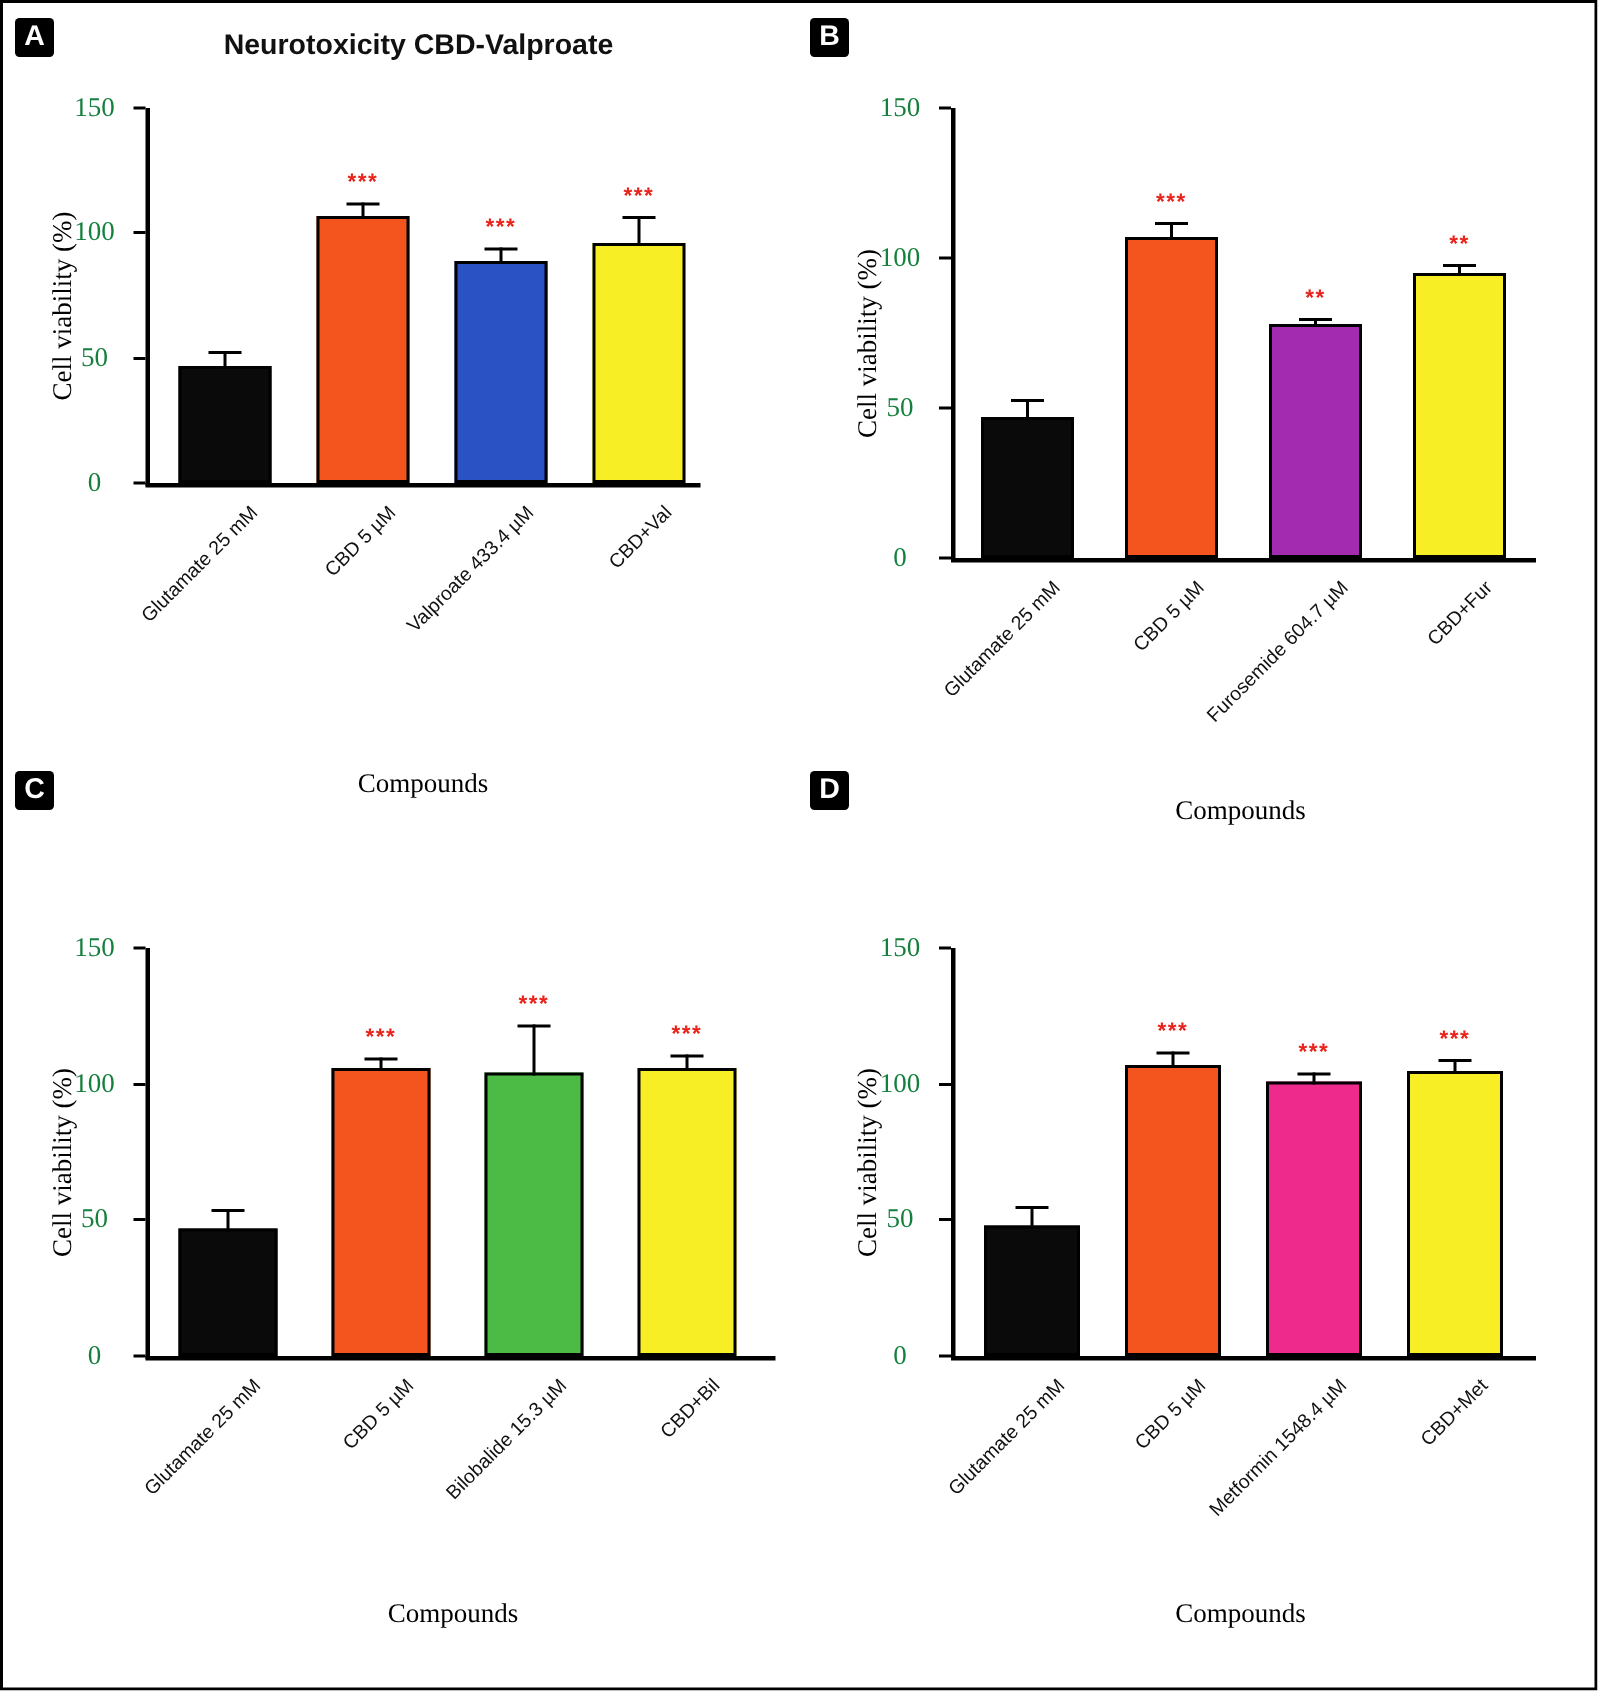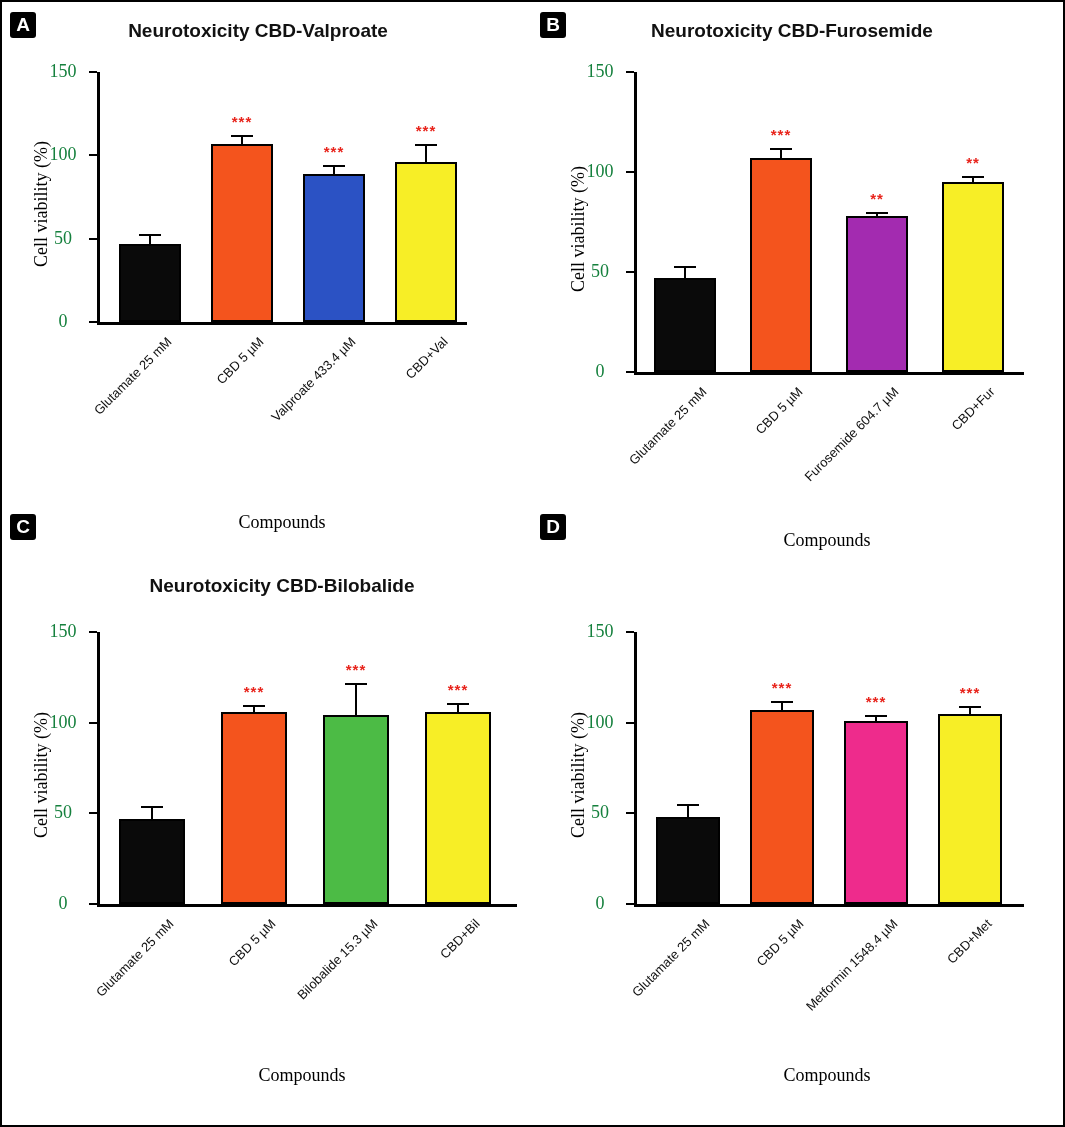--- a/index.html
+++ b/index.html
@@ -115,21 +115,21 @@
     transform: rotate(-45deg);
     text-align: right;
   }
 </style>
 </head>
 <body>
 
 <div id="page">
     <div class="panel" style="left: 0px; top: 0px; width: 1065px; height: 1127px;">
       <div class="panel-letter" style="left: 8px; top: 10px;">A</div>
-      <div class="panel-title" style="left: 56px; top: 18px; width: 400px;">Neurotoxicity CBD-Valproate</div>
+      <div class="panel-title" style="left: 77px; top: 18px; width: 400px;">Neurotoxicity CBD-Valproate</div>
       <div class="axis-line" style="left: 95px; top: 70px; width: 3px; height: 252px;"></div>
       <div class="axis-line" style="left: 95px; top: 320px; width: 370px; height: 3px;"></div>
       <div class="tick" style="left: 87px; top: 319px;"></div>
       <div class="ytick-label" style="left: 39px; top: 309px; width: 44px;">0</div>
       <div class="tick" style="left: 87px; top: 235.667px;"></div>
       <div class="ytick-label" style="left: 39px; top: 225.667px; width: 44px;">50</div>
       <div class="tick" style="left: 87px; top: 152.333px;"></div>
       <div class="ytick-label" style="left: 39px; top: 142.333px; width: 44px;">100</div>
       <div class="tick" style="left: 87px; top: 69px;"></div>
       <div class="ytick-label" style="left: 39px; top: 59px; width: 44px;">150</div>
@@ -150,21 +150,20 @@
       <div class="xtick-label" style="left: 146px; top: 332px; width: 200px;">Valproate 433.4 µM</div>
       <div class="bar" title="CBD+Val: 96%" style="left: 393px; top: 160px; width: 62px; height: 160px; background: rgb(247, 238, 38);"></div>
       <div class="errbar-v" style="left: 423px; top: 141.667px; height: 20.3333px;"></div>
       <div class="errbar-cap" style="left: 413px; top: 141.667px; width: 22px;"></div>
       <div class="sig" style="left: 383px; top: 119.667px; width: 82px; color: rgb(232, 36, 28);">***</div>
       <div class="xtick-label" style="left: 238px; top: 332px; width: 200px;">CBD+Val</div>
       <div class="xlabel" style="left: 95px; top: 510px; width: 370px;">Compounds</div>
     </div>
     <div class="panel" style="left: 0px; top: 0px; width: 1065px; height: 1127px;">
       <div class="panel-letter" style="left: 538px; top: 10px;">B</div>
-      <div class="panel-title" style="left: 575px; top: 18px; width: 430px;">Neurotoxicity CBD-Furosemide</div>
       <div class="axis-line" style="left: 632px; top: 70px; width: 3px; height: 302px;"></div>
       <div class="axis-line" style="left: 632px; top: 370px; width: 390px; height: 3px;"></div>
       <div class="tick" style="left: 624px; top: 369px;"></div>
       <div class="ytick-label" style="left: 576px; top: 359px; width: 44px;">0</div>
       <div class="tick" style="left: 624px; top: 269px;"></div>
       <div class="ytick-label" style="left: 576px; top: 259px; width: 44px;">50</div>
       <div class="tick" style="left: 624px; top: 169px;"></div>
       <div class="ytick-label" style="left: 576px; top: 159px; width: 44px;">100</div>
       <div class="tick" style="left: 624px; top: 69px;"></div>
       <div class="ytick-label" style="left: 576px; top: 59px; width: 44px;">150</div>
@@ -185,21 +184,20 @@
       <div class="xtick-label" style="left: 689px; top: 382px; width: 200px;">Furosemide 604.7 µM</div>
       <div class="bar" title="CBD+Fur: 95%" style="left: 940px; top: 180px; width: 62px; height: 190px; background: rgb(247, 238, 38);"></div>
       <div class="errbar-v" style="left: 970px; top: 174px; height: 8px;"></div>
       <div class="errbar-cap" style="left: 960px; top: 174px; width: 22px;"></div>
       <div class="sig" style="left: 930px; top: 152px; width: 82px; color: rgb(232, 36, 28);">**</div>
       <div class="xtick-label" style="left: 785px; top: 382px; width: 200px;">CBD+Fur</div>
       <div class="xlabel" style="left: 630px; top: 528px; width: 390px;">Compounds</div>
     </div>
     <div class="panel" style="left: 0px; top: 0px; width: 1065px; height: 1127px;">
       <div class="panel-letter" style="left: 8px; top: 512px;">C</div>
-      <div class="panel-title" style="left: 70px; top: 573px; width: 420px;">Neurotoxicity CBD-Bilobalide</div>
       <div class="axis-line" style="left: 95px; top: 630px; width: 3px; height: 274px;"></div>
       <div class="axis-line" style="left: 95px; top: 902px; width: 420px; height: 3px;"></div>
       <div class="tick" style="left: 87px; top: 901px;"></div>
       <div class="ytick-label" style="left: 39px; top: 891px; width: 44px;">0</div>
       <div class="tick" style="left: 87px; top: 810.333px;"></div>
       <div class="ytick-label" style="left: 39px; top: 800.333px; width: 44px;">50</div>
       <div class="tick" style="left: 87px; top: 719.667px;"></div>
       <div class="ytick-label" style="left: 39px; top: 709.667px; width: 44px;">100</div>
       <div class="tick" style="left: 87px; top: 629px;"></div>
       <div class="ytick-label" style="left: 39px; top: 619px; width: 44px;">150</div>

